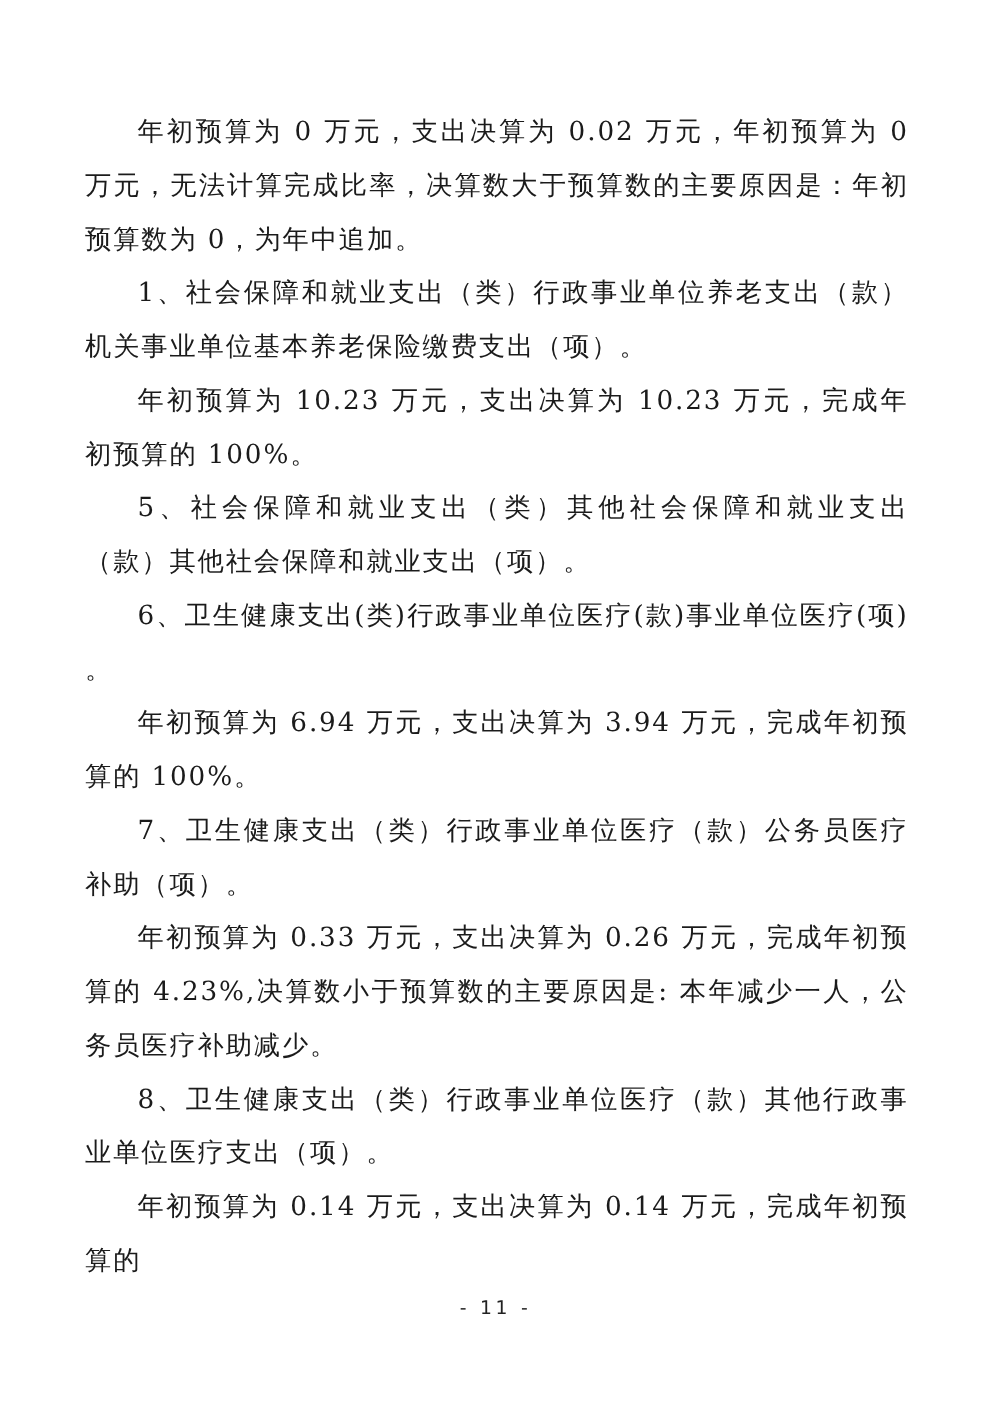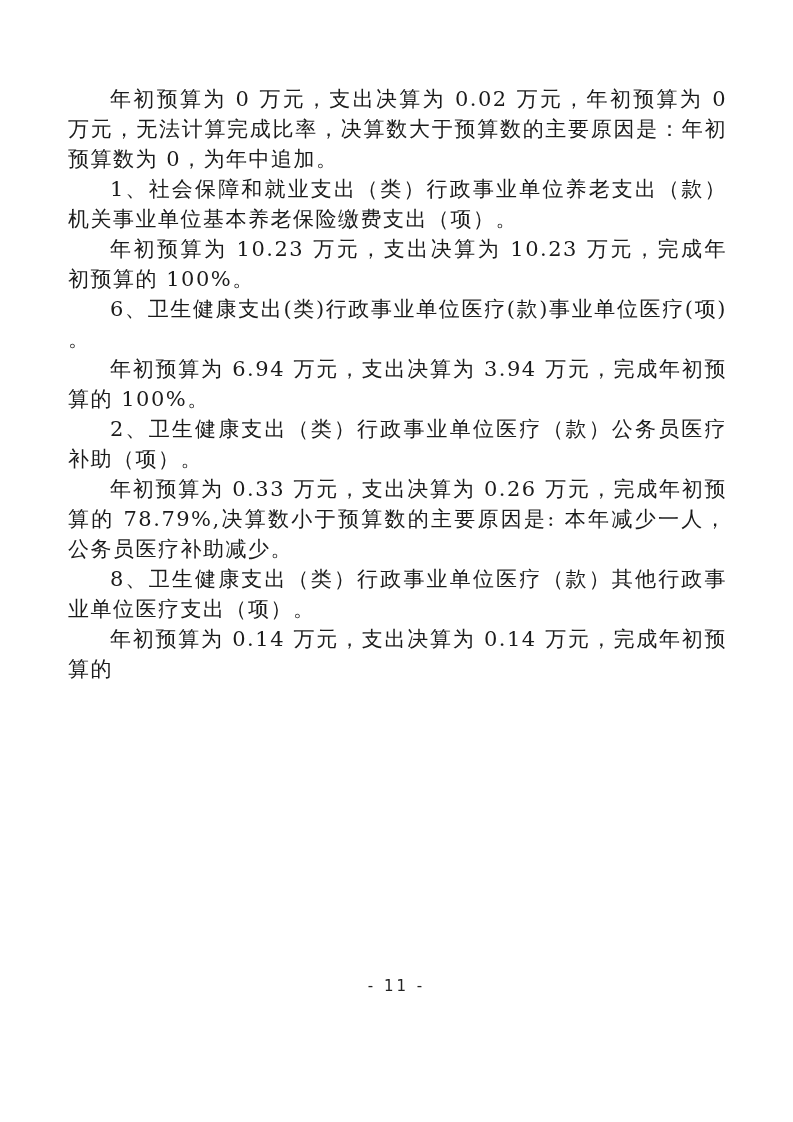--- a/index.html
+++ b/index.html
@@ -20,52 +20,53 @@
   }
   .content {
     position: absolute;
     top: 84px;
     left: 68px;
     right: 66px;
   }
   .para {
     margin: 0;
     font-size: 21px;
-    line-height: 30px;
+    line-height: 43px;
     letter-spacing: 1.5px;
     text-align: justify;
     text-justify: inter-ideograph;
     text-indent: 2em;
     word-break: break-all;
   }
   .footer {
     position: absolute;
     left: 0;
     right: 0;
-    top: 976px;
+    top: 1036px;
     text-align: center;
   }
   .page-number {
     font-family: "DejaVu Sans", "Liberation Sans", sans-serif;
     font-size: 15px;
     letter-spacing: 3px;
     color: #222222;
   }
 </style>
 </head>
 <body>
 
 <div class="page">
   <main class="content">
     <p class="para">年初预算为 0 万元，支出决算为 0.02 万元，年初预算为 0 万元，无法计算完成比率，决算数大于预算数的主要原因是：年初预算数为 0，为年中追加。</p>
     <p class="para">1、社会保障和就业支出（类）行政事业单位养老支出（款）机关事业单位基本养老保险缴费支出（项）。</p>
     <p class="para">年初预算为 10.23 万元，支出决算为 10.23 万元，完成年初预算的 100%。</p>
+    <p class="para">5、社会保障和就业支出（类）其他社会保障和就业支出（款）其他社会保障和就业支出（项）。</p>
     <p class="para">6、卫生健康支出(类)行政事业单位医疗(款)事业单位医疗(项) 。</p>
     <p class="para">年初预算为 6.94 万元，支出决算为 3.94 万元，完成年初预算的 100%。</p>
-    <p class="para">2、卫生健康支出（类）行政事业单位医疗（款）公务员医疗补助（项）。</p>
-    <p class="para">年初预算为 0.33 万元，支出决算为 0.26 万元，完成年初预算的 78.79%,决算数小于预算数的主要原因是: 本年减少一人，公务员医疗补助减少。</p>
+    <p class="para">7、卫生健康支出（类）行政事业单位医疗（款）公务员医疗补助（项）。</p>
+    <p class="para">年初预算为 0.33 万元，支出决算为 0.26 万元，完成年初预算的 4.23%,决算数小于预算数的主要原因是: 本年减少一人，公务员医疗补助减少。</p>
     <p class="para">8、卫生健康支出（类）行政事业单位医疗（款）其他行政事业单位医疗支出（项）。</p>
     <p class="para">年初预算为 0.14 万元，支出决算为 0.14 万元，完成年初预算的</p>
   </main>
   <footer class="footer">
     <span class="page-number">- 11 -</span>
   </footer>
 </div>
 
 </body></html>

